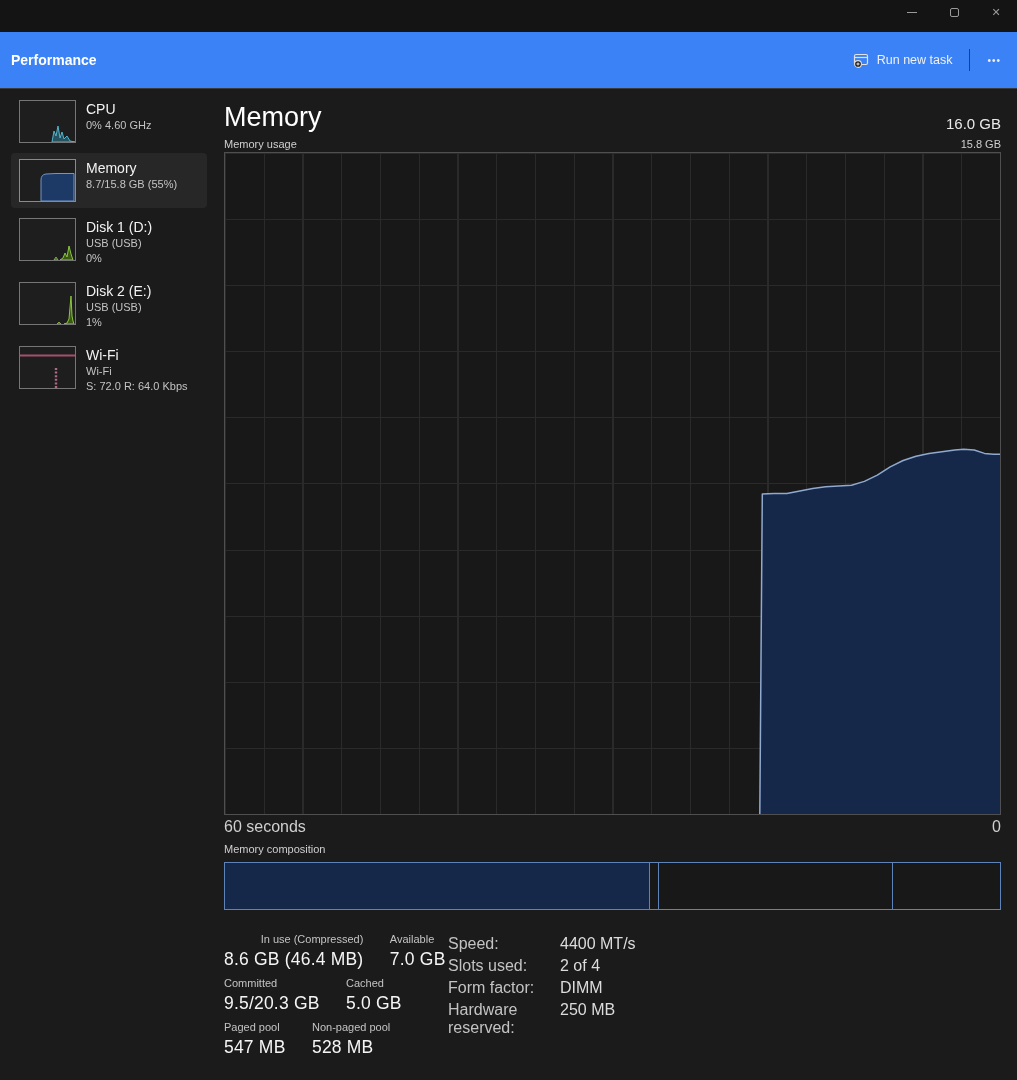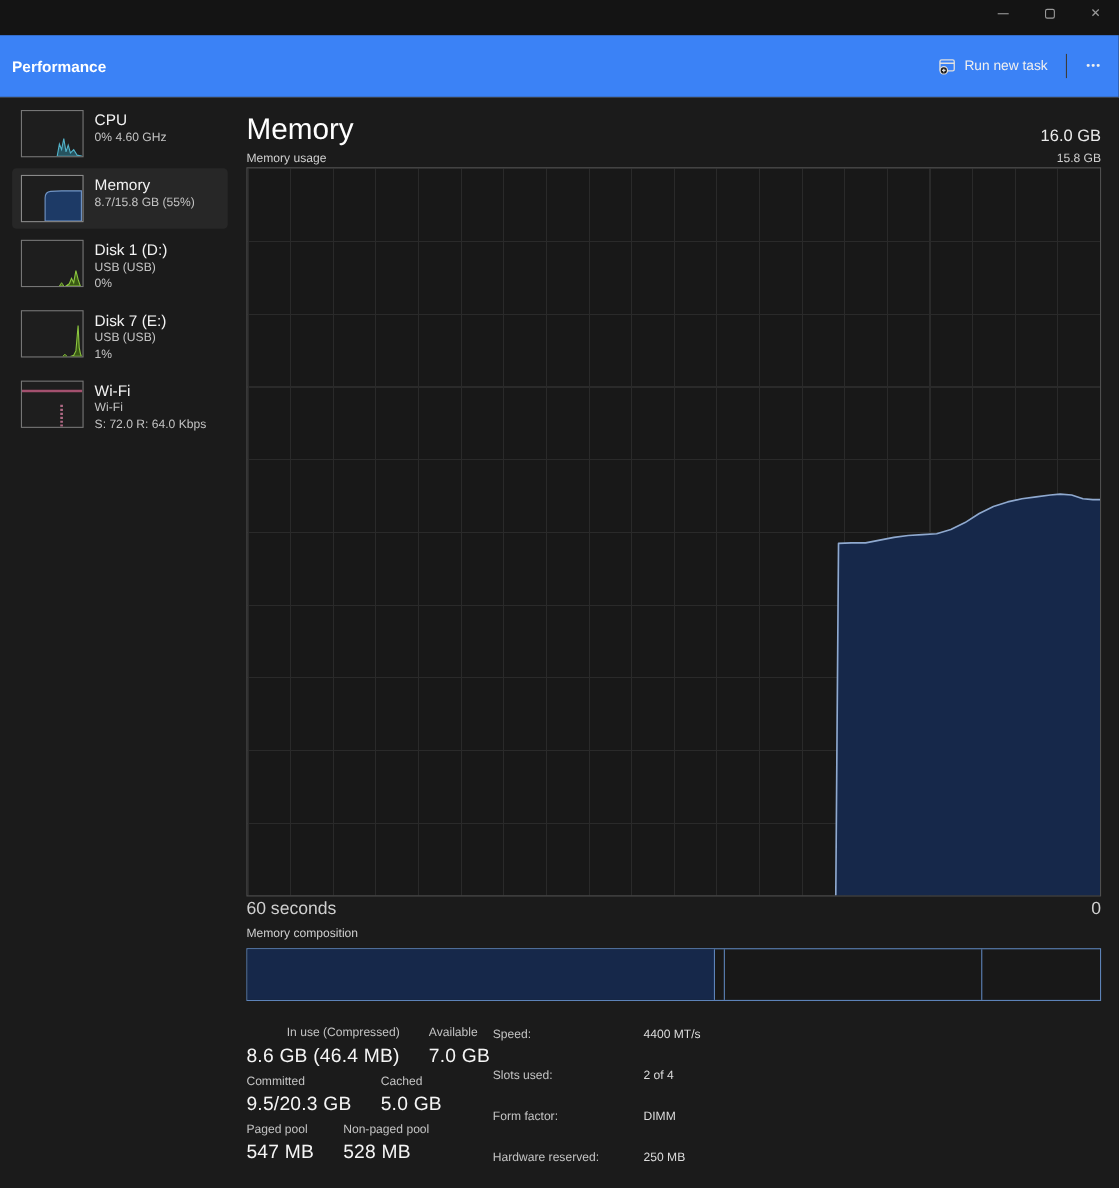--- a/index.html
+++ b/index.html
@@ -57,21 +57,21 @@
   .comp-seg:last-child{border-right:none;}
   .comp-seg.filled{background:var(--chart-fill,#132441);}
 
   
   .stats{position:relative;margin-top:23px;height:150px;}
   .stat-row{white-space:nowrap;margin-bottom:7px;}
   .stat-pair{display:inline-block;vertical-align:top;margin-right:22px;}
   .stat-label{font-size:11px;color:#c3c3c3;}
   .stat-value{font-size:17.5px;color:#f5f5f5;margin-top:4px;letter-spacing:0.2px;}
   .stats-right{position:absolute;left:224px;top:2px;display:grid;
-    grid-template-columns:112px auto;column-gap:0;row-gap:4px;font-size:11px;gap:25px;}
+    grid-template-columns:112px auto;column-gap:0;row-gap:4px;font-size:16px;}
   .detail-label{color:#c3c3c3;}
   .detail-value{color:#dcdcdc;}
 </style>
 </head>
 <body>
 
 <div class="titlebar">
   <div class="win-btn">
     <span class="win-min-glyph"></span>
   </div>
@@ -143,21 +143,21 @@
   </div>
 
   <div class="side-item">
     <div class="thumb">
       <svg viewBox="0 0 55 41">
         <polygon points="44,41 47,40 49,36 51,13 52,33 53,38 54,41" fill="#3a5a14" stroke="#8cc63f" stroke-width="1"></polygon>
         <polygon points="37,41 39,39 41,41" fill="#3a5a14" stroke="#8cc63f" stroke-width="0.8"></polygon>
       </svg>
     </div>
     <div class="side-text">
-      <div class="side-title">Disk 7 (E:)</div>
+      <div class="side-title">Disk 2 (E:)</div>
       <div class="side-sub">USB (USB)</div>
       <div class="side-sub">1%</div>
     </div>
   </div>
 
   <div class="side-item">
     <div class="thumb">
       <svg viewBox="0 0 55 41">
         <line x1="0" y1="8.5" x2="55" y2="8.5" stroke="#a3506e" stroke-width="2.2"></line>
         <line x1="36" y1="41" x2="36" y2="20" stroke="#b06a85" stroke-width="2.4" stroke-dasharray="2,1.6"></line>

